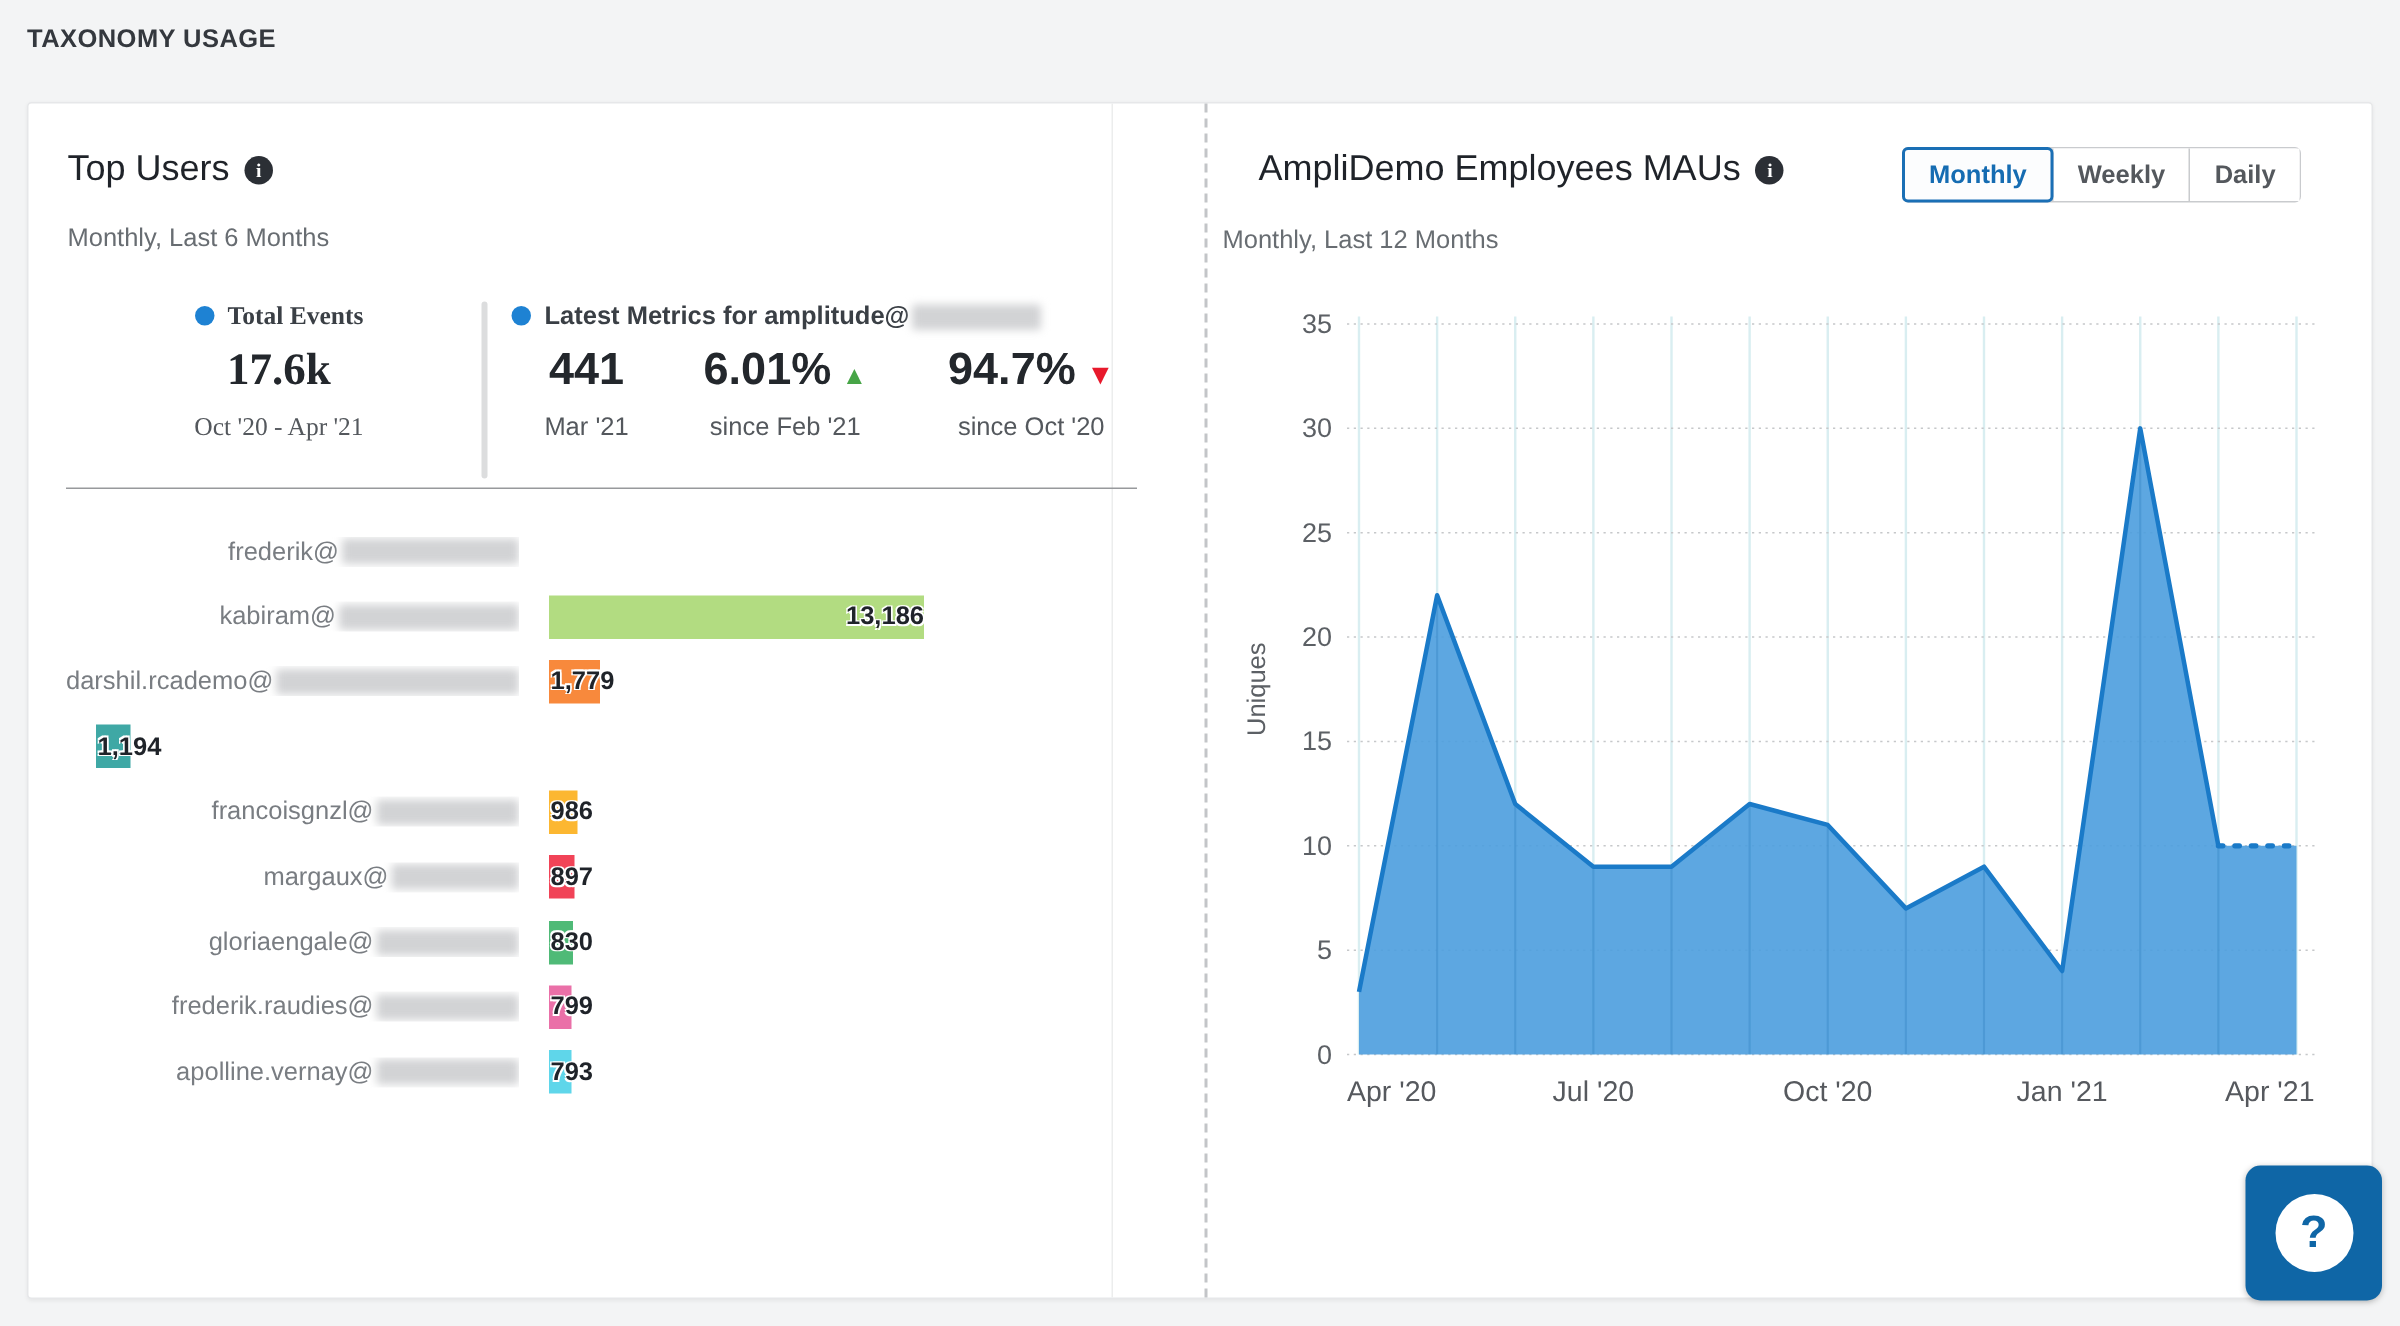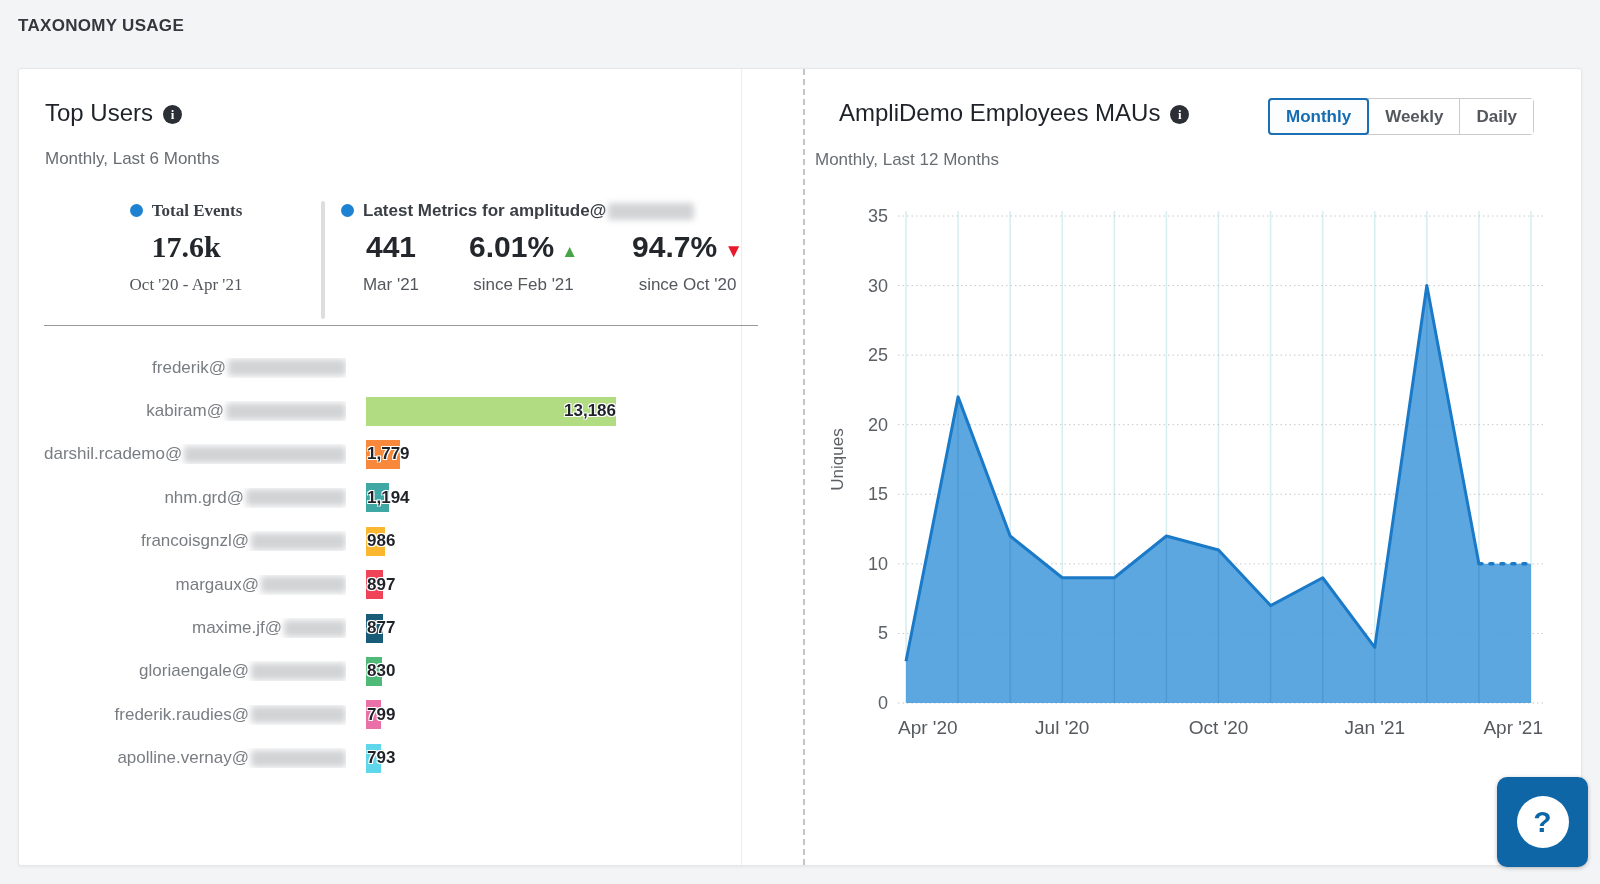--- a/index.html
+++ b/index.html
@@ -145,24 +145,20 @@
           <div class="bar-label">
             <span>darshil.rcademo@</span>
             <span class="blur-chip" style="width: 180px;"></span>
           </div>
           <div class="bar-track">
             <div class="bar-fill" style="width: 33.6652px; background: rgb(248, 137, 60);"></div>
             <span class="bar-value" style="left: 1px; transform: translateY(-50%);">1,779</span>
           </div>
         </div>
         <div class="bar-row">
-          <div class="bar-label">
-            <span>nhm.grd@</span>
-            <span class="blur-chip" style="width: 100px;"></span>
-          </div>
           <div class="bar-track">
             <div class="bar-fill" style="width: 22.5949px; background: rgb(63, 168, 165);"></div>
             <span class="bar-value" style="left: 1px; transform: translateY(-50%);">1,194</span>
           </div>
         </div>
         <div class="bar-row">
           <div class="bar-label">
             <span>francoisgnzl@</span>
             <span class="blur-chip" style="width: 95px;"></span>
           </div>
@@ -172,30 +168,20 @@
           </div>
         </div>
         <div class="bar-row">
           <div class="bar-label">
             <span>margaux@</span>
             <span class="blur-chip" style="width: 85px;"></span>
           </div>
           <div class="bar-track">
             <div class="bar-fill" style="width: 16.9745px; background: rgb(241, 67, 87);"></div>
             <span class="bar-value" style="left: 1px; transform: translateY(-50%);">897</span>
-          </div>
-        </div>
-        <div class="bar-row">
-          <div class="bar-label">
-            <span>maxime.jf@</span>
-            <span class="blur-chip" style="width: 62px;"></span>
-          </div>
-          <div class="bar-track">
-            <div class="bar-fill" style="width: 16.5961px; background: rgb(25, 92, 119);"></div>
-            <span class="bar-value" style="left: 1px; transform: translateY(-50%);">877</span>
           </div>
         </div>
         <div class="bar-row">
           <div class="bar-label">
             <span>gloriaengale@</span>
             <span class="blur-chip" style="width: 95px;"></span>
           </div>
           <div class="bar-track">
             <div class="bar-fill" style="width: 15.7067px; background: rgb(79, 186, 119);"></div>
             <span class="bar-value" style="left: 1px; transform: translateY(-50%);">830</span>

